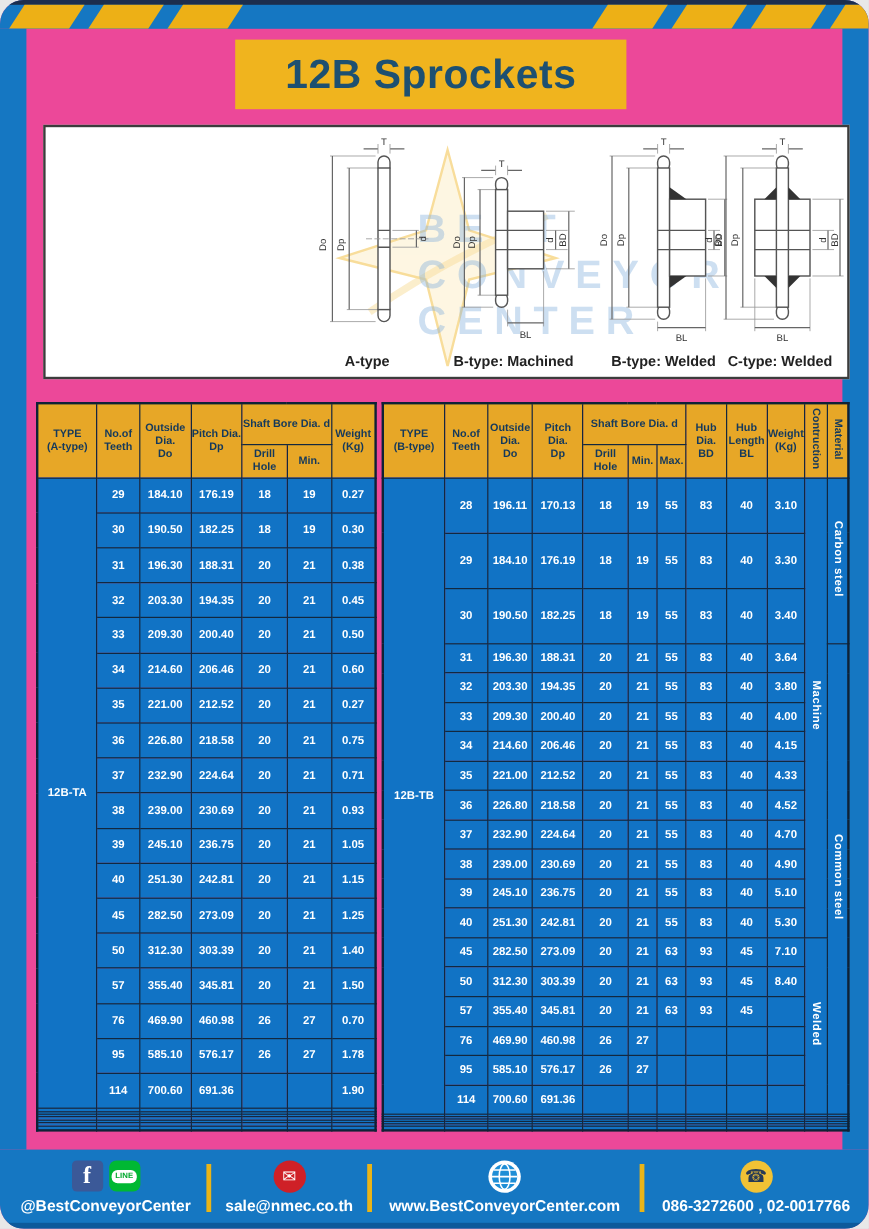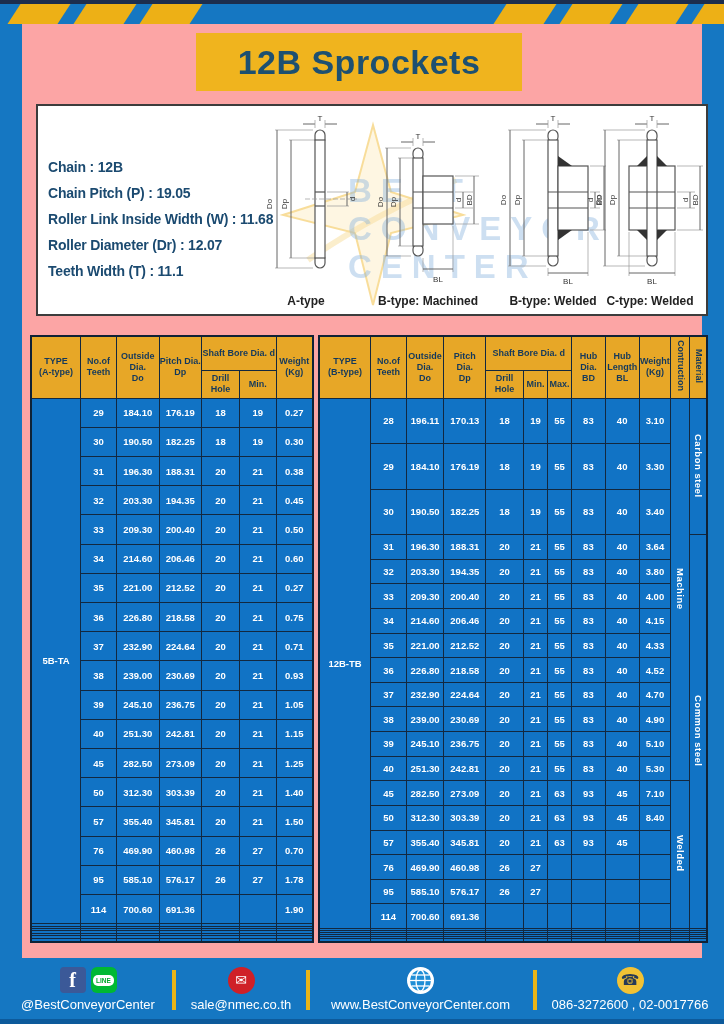--- a/index.html
+++ b/index.html
@@ -1,16 +1,16 @@
 <!DOCTYPE html>
 <html><head>
 <meta charset="utf-8">
 <style>
   html,body{margin:0;padding:0;background:#e8e8e8;font-family:"Liberation Sans",sans-serif;}
-  .sheet{position:relative;width:724px;height:1024px;background:#fca5a5;overflow:hidden;margin:0 auto;}
+  .sheet{position:relative;width:724px;height:1024px;background:#ec4899;overflow:hidden;margin:0 auto;border-radius:20px;}
 
   
   .frame-top{position:absolute;left:0;top:0;width:724px;height:24px;background:#1577c2;overflow:hidden;}
   .frame-topline{position:absolute;left:0;top:0;width:724px;height:4px;background:#1c2e4e;}
   .stripe{position:absolute;top:4px;height:20px;width:50px;background:#edb016;transform:skewX(-33deg);}
   .frame-left{position:absolute;left:0;top:24px;width:22px;height:934px;background:#1577c2;}
   .frame-right{position:absolute;right:0;top:24px;width:22px;height:934px;background:#1577c2;}
 
   
   .banner{position:absolute;left:196px;top:33px;width:326px;height:58px;background:#f0b41e;
@@ -45,21 +45,21 @@
   th.vh span,td.vc span{writing-mode:vertical-rl;display:inline-block;}
   th.vh{font-size:8px;}
   td.vc{font-size:8.5px;letter-spacing:.5px;}
   tr.h1{height:34px;} tr.h2{height:28px;}
 
   
   .footer{position:absolute;left:0;bottom:0;width:724px;height:66px;background:#1577c2;}
   .footer-line{position:absolute;left:0;bottom:0;width:724px;height:5px;background:#0d5a9b;}
   .fgroup{position:absolute;top:8px;display:flex;flex-direction:column;align-items:center;gap:3px;}
   .ficons{display:flex;gap:5px;align-items:center;height:28px;}
-  .flabel{color:#fff;font-weight:normal;font-size:13px;white-space:nowrap;}
+  .flabel{color:#fff;font-weight:bold;font-size:13px;white-space:nowrap;}
   .fsep{position:absolute;top:12px;width:4px;height:40px;background:#e9b417;}
   .icon-fb{width:26px;height:26px;border-radius:4px;background:#3b5998;color:#fff;display:flex;align-items:center;justify-content:center;font-size:20px;font-weight:bold;font-family:"Liberation Serif",serif;}
   .icon-line{width:26px;height:26px;border-radius:6px;background:#00b833;display:flex;align-items:center;justify-content:center;}
   .icon-line i{display:block;background:#fff;border-radius:5px;padding:2px 3px;font-style:normal;font-size:6.5px;font-weight:bold;color:#00a82d;}
   .icon-mail{width:27px;height:27px;border-radius:50%;background:#cf2027;color:#fff;display:flex;align-items:center;justify-content:center;font-size:14px;}
   .icon-globe{width:27px;height:27px;border-radius:50%;background:#fff;display:flex;align-items:center;justify-content:center;}
   .icon-phone{width:27px;height:27px;border-radius:50%;background:#f1c235;color:#273a56;display:flex;align-items:center;justify-content:center;font-size:15px;}
 </style>
 </head>
 <body>
@@ -87,27 +87,20 @@
     <div class="watermark">
       <svg class="wm-star" width="190" height="190" viewBox="0 0 190 190">
         <path d="M95 5 L113 72 L185 95 L113 113 L95 185 L77 113 L5 95 L77 72 Z" fill="rgba(247,201,74,.35)" stroke="#f0b422" stroke-width="2"></path>
         <path d="M30 140 Q95 95 178 60" fill="none" stroke="#f0b422" stroke-width="6" opacity=".5"></path>
       </svg>
       <div class="wm-text">BEST
 CONVEYOR
 CENTER</div>
     </div>
 
-    <div class="specs">
-      <div class="spec-line">Chain  :  12B</div>
-      <div class="spec-line">Chain Pitch (P)  :  19.05</div>
-      <div class="spec-line">Roller Link Inside Width (W) : 11.68</div>
-      <div class="spec-line">Roller Diameter (Dr)  : 12.07</div>
-      <div class="spec-line">Teeth Width (T)  :  11.1</div>
-    </div>
 
     <div class="fig" style="left:212px">
       <svg width="110" height="172" viewBox="0 0 110 172">
         <line class="ext" x1="62" y1="16" x2="24" y2="16"></line>
           <line class="ext" x1="62" y1="154" x2="24" y2="154"></line>
         <line class="ext" x1="64" y1="26" x2="38" y2="26"></line>
           <line class="ext" x1="64" y1="144" x2="38" y2="144"></line>
         <line class="dl" x1="26" y1="16" x2="26" y2="154"></line>
           <line class="dl" x1="40" y1="26" x2="40" y2="144"></line>
         <text class="dimtxt" transform="rotate(-90 21 90)" x="21" y="90" text-anchor="middle">Do</text>
@@ -275,21 +268,21 @@
           <th rowspan="2">Weight
 (Kg)</th>
         </tr>
         <tr class="h2">
           <th>Drill Hole</th>
           <th>Min.</th>
         </tr>
       </thead>
       <tbody>
           <tr>
-            <td rowspan="18">5B-TA</td>
+            <td rowspan="18">12B-TA</td>
             <td>29</td>
             <td>184.10</td>
             <td>176.19</td>
             <td>18</td>
             <td>19</td>
             <td>0.27</td>
           </tr>
           <tr>
             <td>30</td>
             <td>190.50</td>

